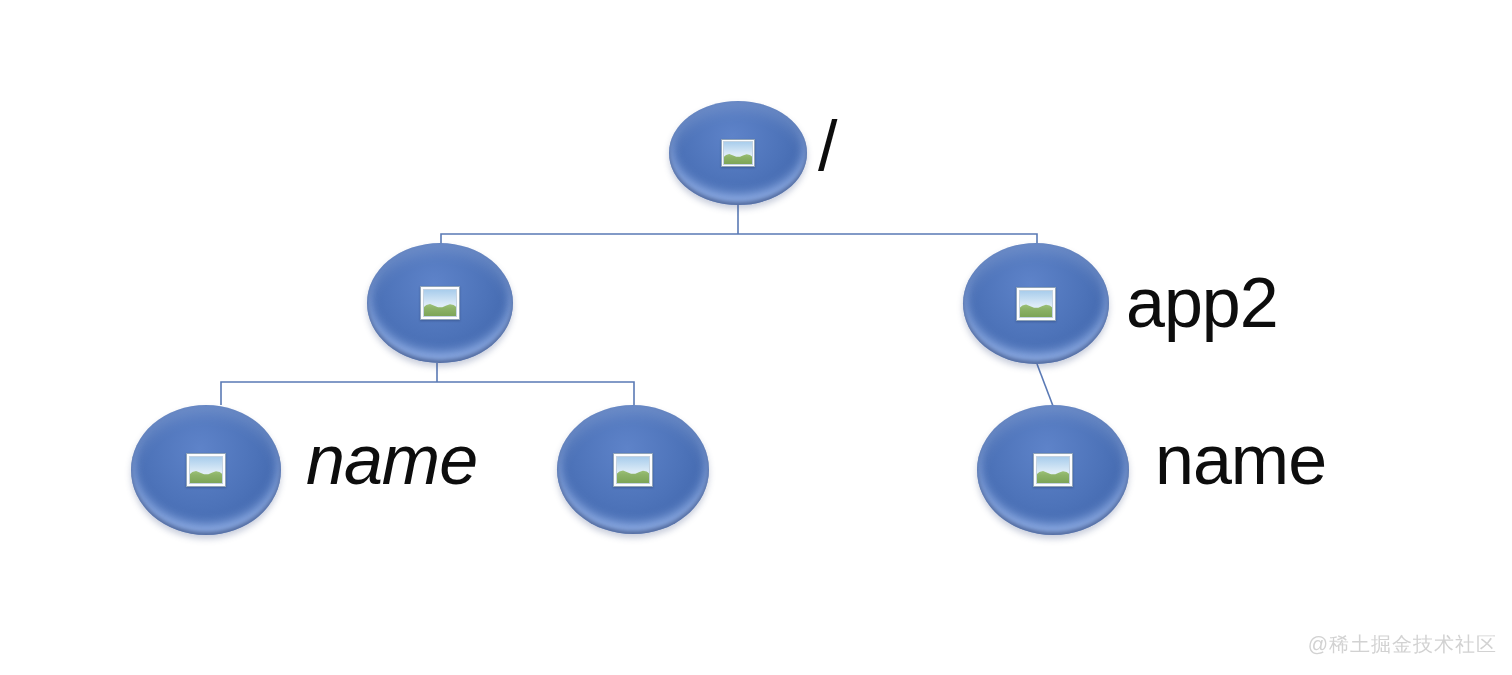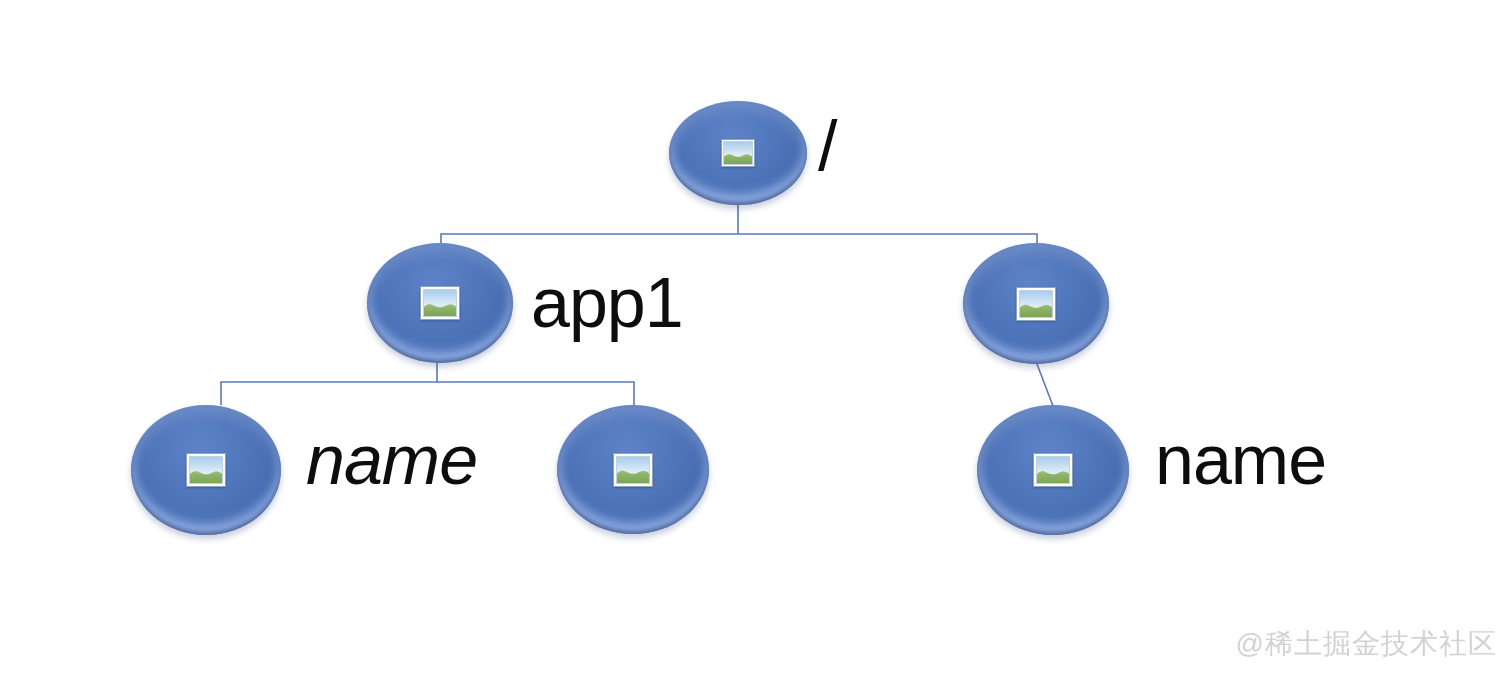--- a/index.html
+++ b/index.html
@@ -55,21 +55,21 @@
 
   #l-root  {left:818px;top:111px;}
   #l-app1  {left:531px;top:268px;}
   #l-app2  {left:1126px;top:268px;}
   #l-name1 {left:306px;top:425px;}
   #l-desc  {left:731px;top:425px;}
   #l-name2 {left:1155px;top:425px;}
 
   .watermark{
     position:absolute;right:15px;top:632px;
-    font-size:28px;line-height:24px;letter-spacing:1px;
+    font-size:20px;line-height:24px;letter-spacing:1px;
     color:#d2d2d2;
   }
 </style>
 </head>
 <body>
 
 <div class="canvas">
 
   <svg class="connectors" viewBox="0 0 1512 675" xmlns="http://www.w3.org/2000/svg">
     <path d="M738 205 V234 M441 247 V234 H1037 V247" fill="none" stroke="#5a7ab5" stroke-width="1.6"></path>
@@ -86,29 +86,29 @@
   </div>
   <div class="node-label" id="l-root">/</div>
 
   <div class="node-circle" id="n-app1">
     <div class="pic-icon">
       <div class="pic-sky">
         <div class="pic-hill"></div>
       </div>
     </div>
   </div>
-  <div class="node-label" id="l-app1">app1</div>
 
   <div class="node-circle" id="n-app2">
     <div class="pic-icon">
       <div class="pic-sky">
         <div class="pic-hill"></div>
       </div>
     </div>
   </div>
+  <div class="node-label" id="l-app2">app2</div>
 
   <div class="node-circle" id="n-name1">
     <div class="pic-icon">
       <div class="pic-sky">
         <div class="pic-hill"></div>
       </div>
     </div>
   </div>
   <div class="node-label italic" id="l-name1">name</div>
 

